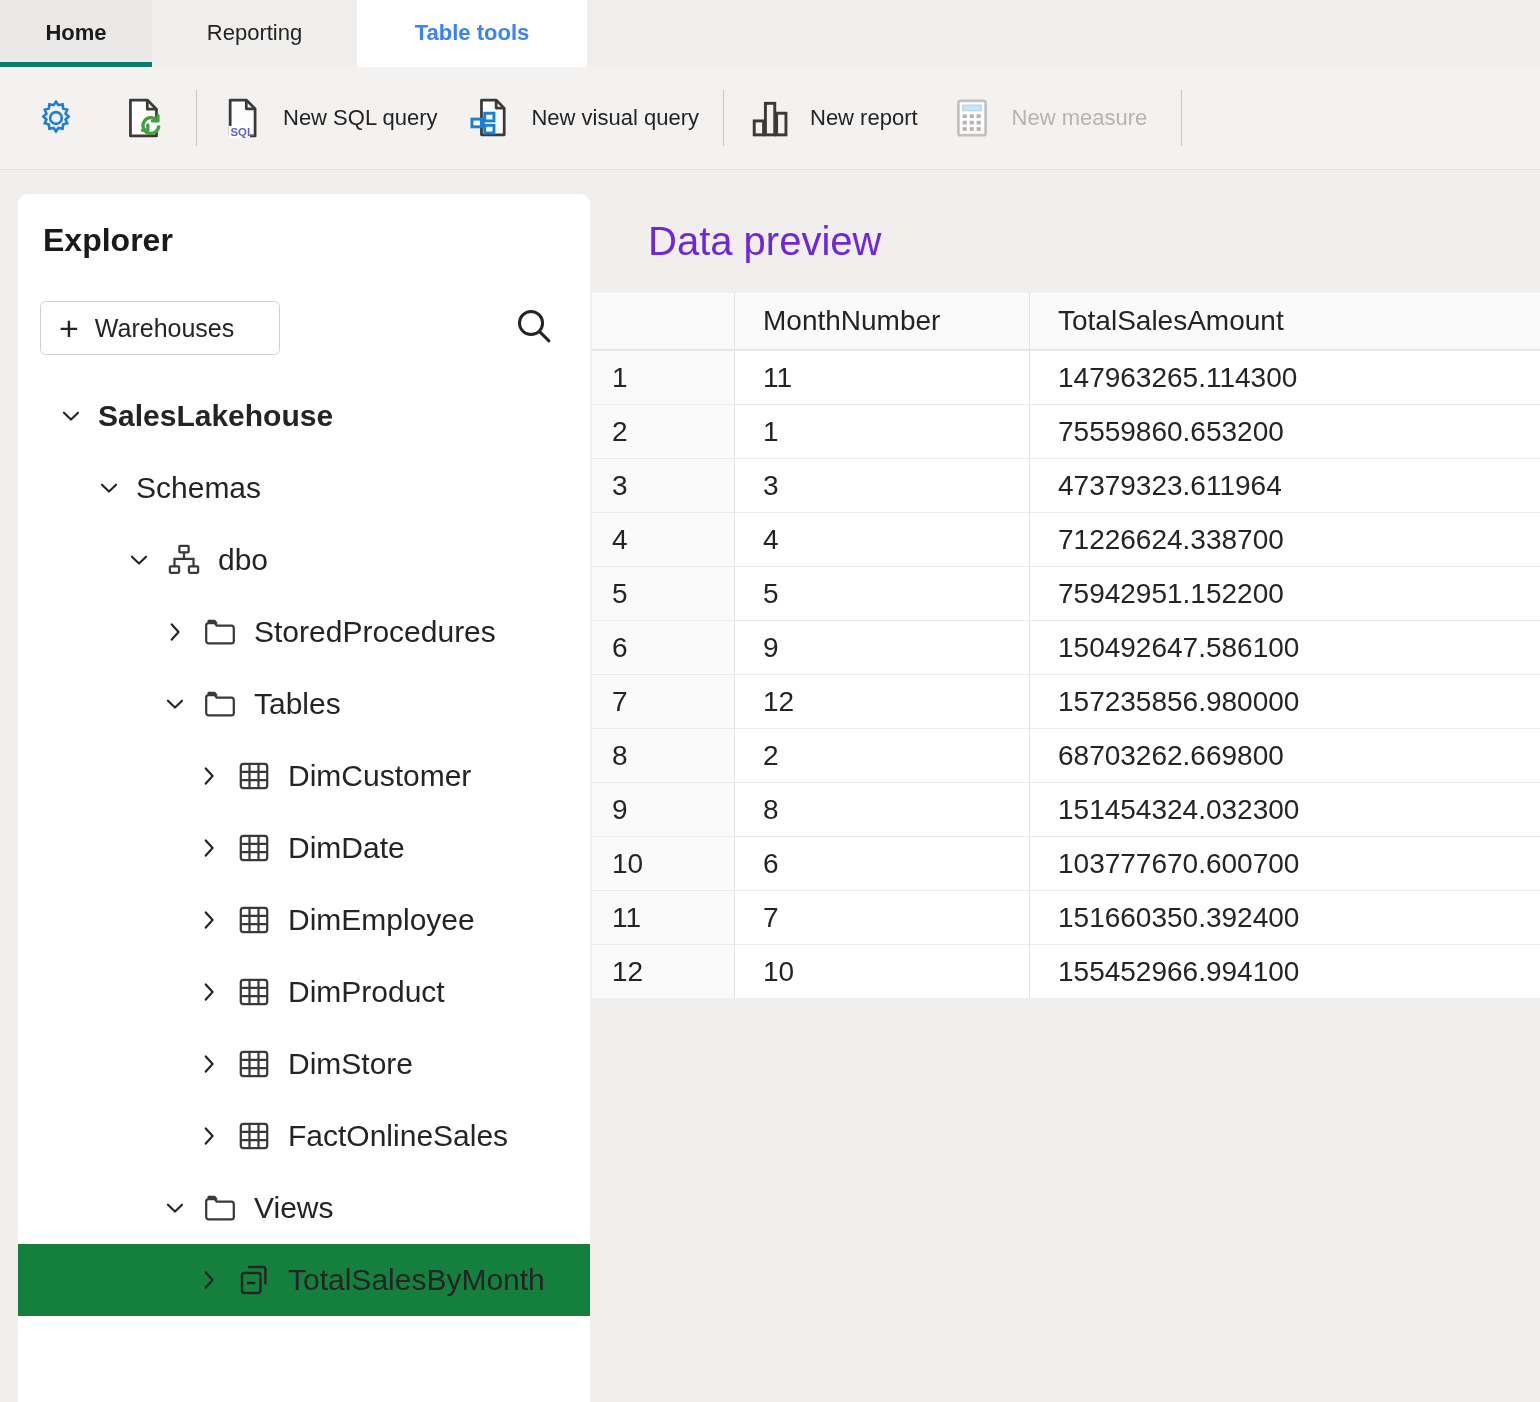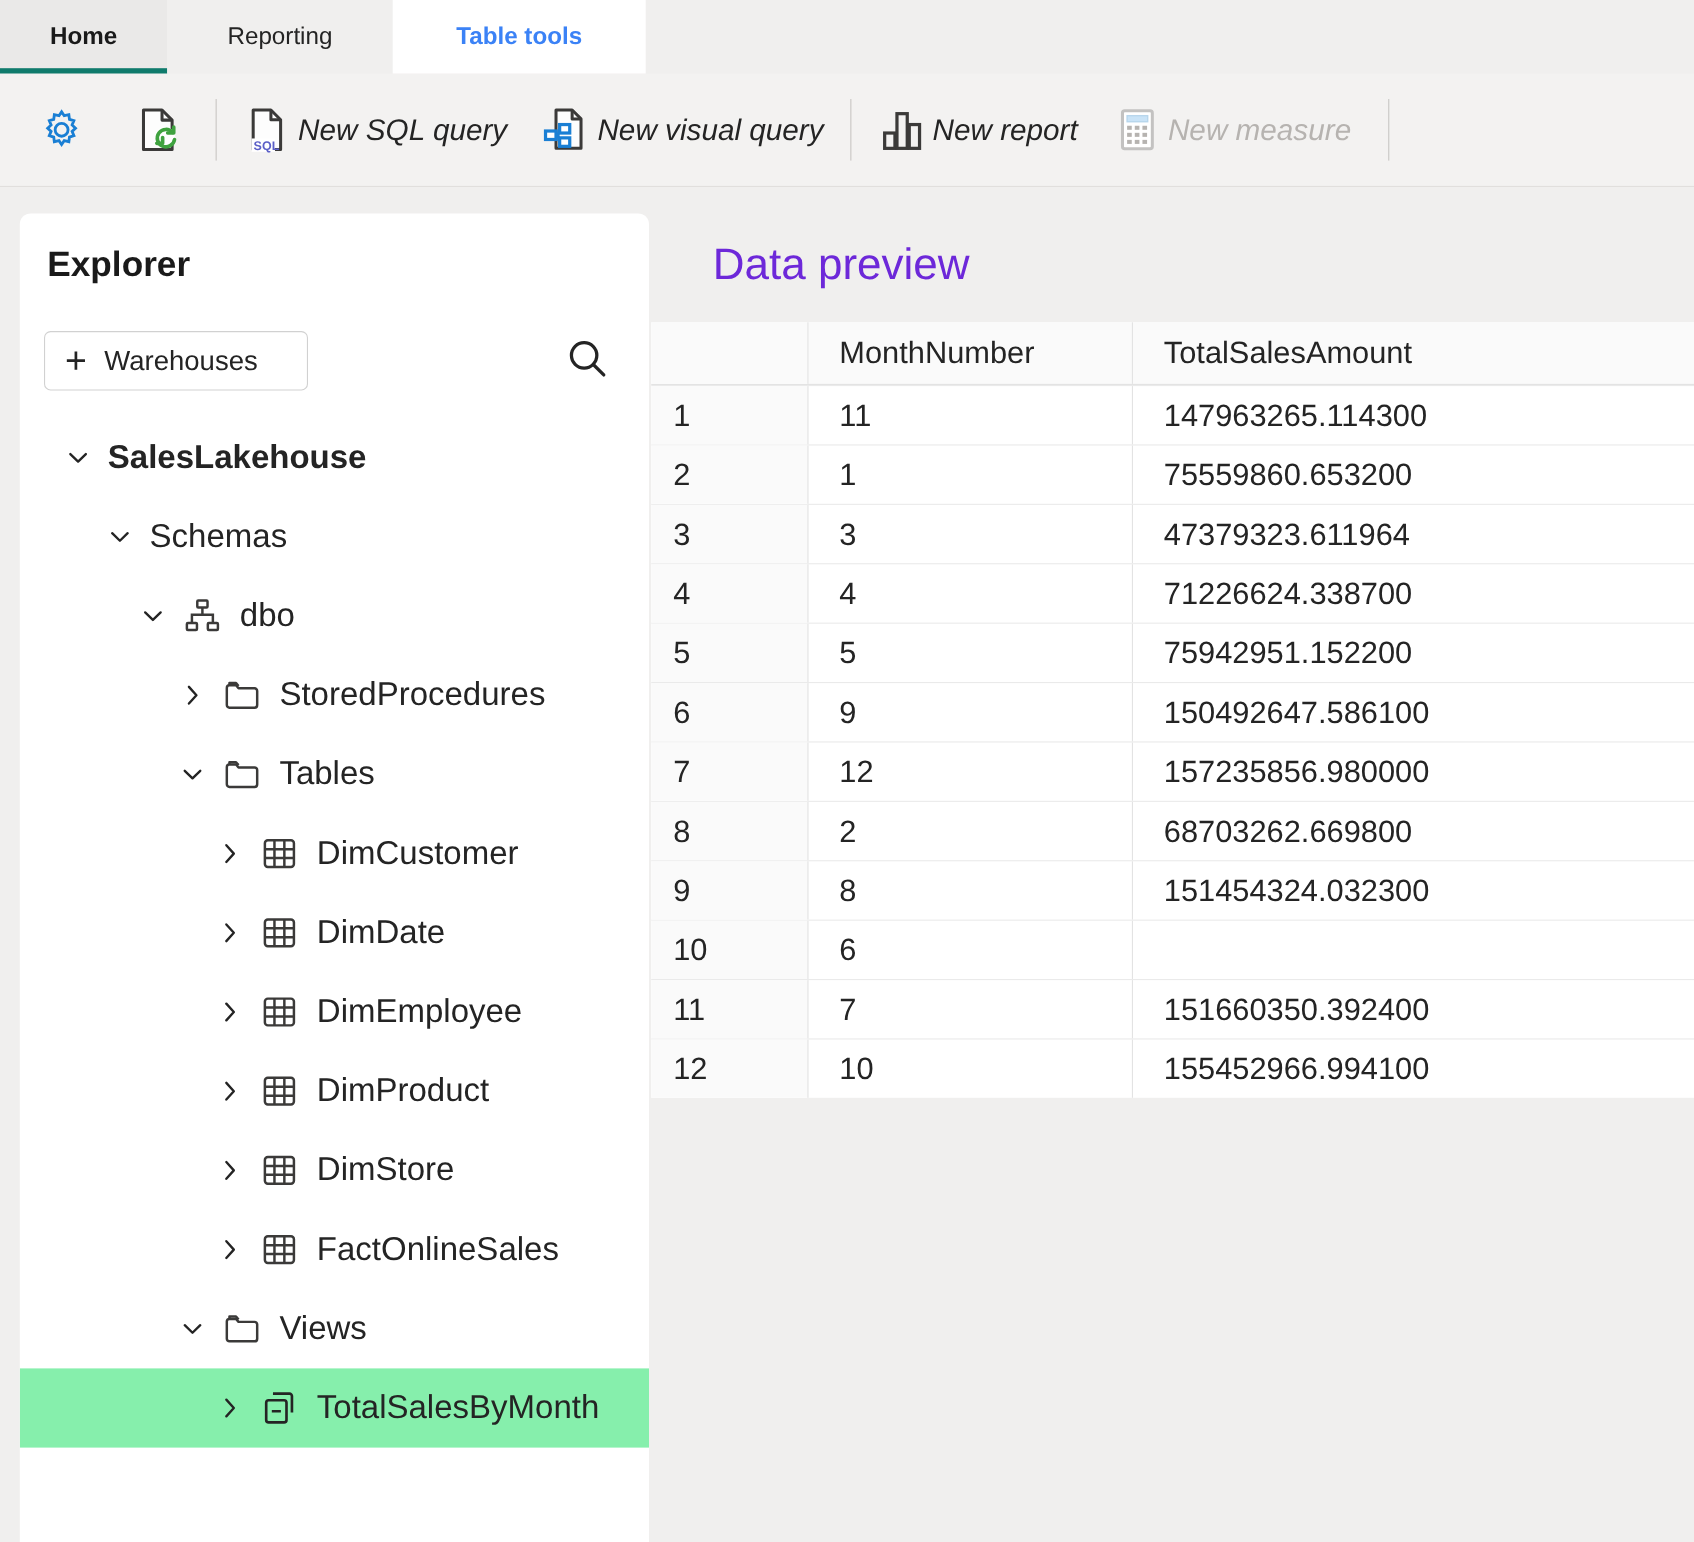--- a/index.html
+++ b/index.html
@@ -76,24 +76,23 @@
   }
   .cmd-btn {
     display: flex;
     align-items: center;
     height: 70px;
     padding: 0 16px;
     cursor: pointer;
     white-space: nowrap;
   }
   .cmd-btn .cmd-label {
-    font-size: 27px;
-    margin-left: 6px;
+    font-size: 22px;
+    margin-left: 18px;
     color: #242424;
-    font-style: italic;
   }
   .cmd-btn.disabled .cmd-label { color: #b6b3b0; }
   .cmd-btn.icon-only { padding: 0 22px; }
   .cmd-sep {
     width: 1px;
     height: 56px;
     background: #c8c6c4;
     margin: 0 8px;
     flex: 0 0 auto;
   }
@@ -174,21 +173,21 @@
     width: 572px;
   }
   .tree-node {
     position: relative;
     display: flex;
     align-items: center;
     height: 72px;
     cursor: pointer;
     box-sizing: border-box;
   }
-  .tree-node.selected { background: #86efac; }
+  .tree-node.selected { background: #15803d; }
   .chev {
     width: 26px;
     height: 26px;
     flex: 0 0 auto;
     margin-right: 14px;
     display: flex;
     align-items: center;
     justify-content: center;
   }
   .node-icon {
@@ -619,20 +618,21 @@
           <div class="cell c-total">68703262.669800</div>
         </div>
         <div class="grid-row">
           <div class="cell c-idx">9</div>
           <div class="cell c-month">8</div>
           <div class="cell c-total">151454324.032300</div>
         </div>
         <div class="grid-row">
           <div class="cell c-idx">10</div>
           <div class="cell c-month">6</div>
+          <div class="cell c-total">103777670.600700</div>
         </div>
         <div class="grid-row">
           <div class="cell c-idx">11</div>
           <div class="cell c-month">7</div>
           <div class="cell c-total">151660350.392400</div>
         </div>
         <div class="grid-row">
           <div class="cell c-idx">12</div>
           <div class="cell c-month">10</div>
           <div class="cell c-total">155452966.994100</div>

